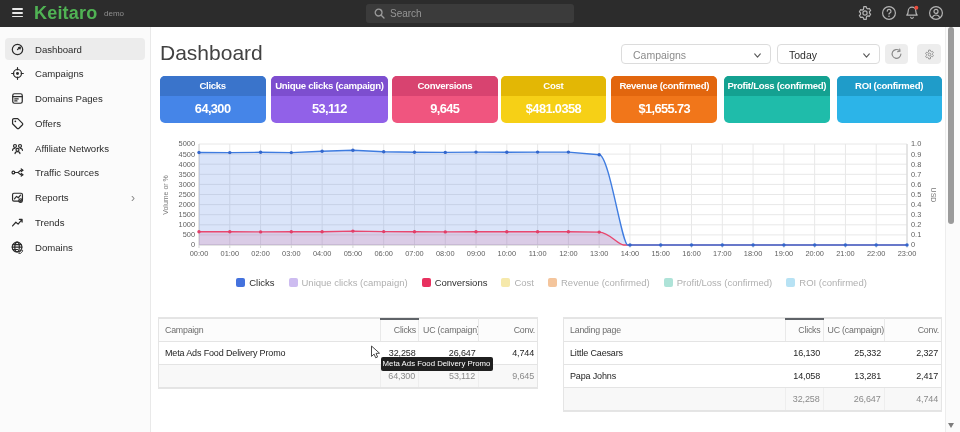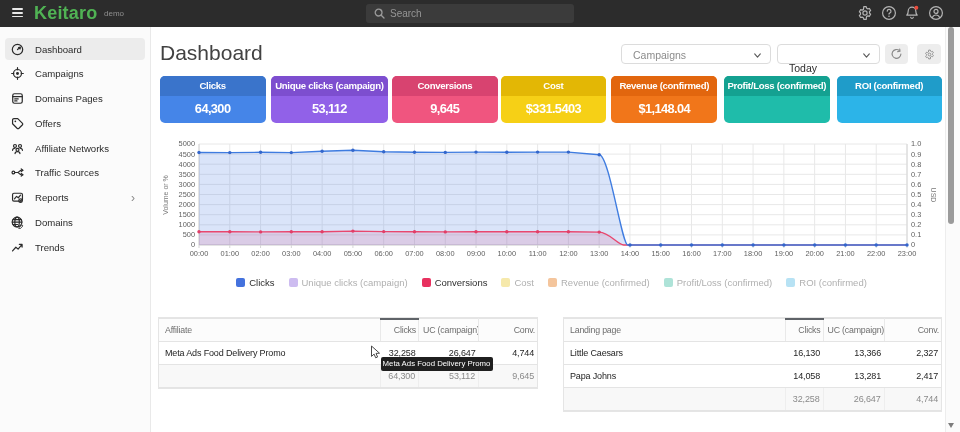--- a/index.html
+++ b/index.html
@@ -173,47 +173,47 @@
           <circle cx="11" cy="11.2" r="2" stroke="#2b2b2b" stroke-width="1.4" fill="none" stroke-linecap="round" stroke-linejoin="round"></circle>
           <circle cx="11" cy="11.2" r=".7" fill="#2b2b2b"></circle>
         </svg>
       </span>
       <span class="stx">Reports</span>
       <span class="chev">›</span>
     </div>
 <div class="sitem">
       <span class="sic">
         <svg width="15" height="15" viewBox="0 0 15 15">
+          <path d="M1.8 11.5 L5.6 7.2 l2.6 2.2 4.6-5.4 M9.6 3.8 h3.2 v3.2" stroke="#2b2b2b" stroke-width="1.4" fill="none" stroke-linecap="round" stroke-linejoin="round"></path>
+        </svg>
+      </span>
+      <span class="stx">Trends</span>
+    </div>
+<div class="sitem">
+      <span class="sic">
+        <svg width="15" height="15" viewBox="0 0 15 15">
           <circle cx="7" cy="7" r="5.6" stroke="#2b2b2b" stroke-width="1.4" fill="none" stroke-linecap="round" stroke-linejoin="round"></circle>
           <ellipse cx="7" cy="7" rx="2.6" ry="5.6" stroke="#2b2b2b" stroke-width="1.4" fill="none" stroke-linecap="round" stroke-linejoin="round"></ellipse>
           <path d="M1.5 7 h11 M2.2 4.2 h9.6 M2.2 9.8 h5.4" stroke="#2b2b2b" stroke-width="1.4" fill="none" stroke-linecap="round" stroke-linejoin="round"></path>
           <path d="M9.4 13.4 l3.2-3.2 1.2 1.2 -3.2 3.2 -1.5 .3 Z" stroke="#2b2b2b" stroke-width="1" fill="#fff"></path>
         </svg>
       </span>
       <span class="stx">Domains</span>
-    </div>
-<div class="sitem">
-      <span class="sic">
-        <svg width="15" height="15" viewBox="0 0 15 15">
-          <path d="M1.8 11.5 L5.6 7.2 l2.6 2.2 4.6-5.4 M9.6 3.8 h3.2 v3.2" stroke="#2b2b2b" stroke-width="1.4" fill="none" stroke-linecap="round" stroke-linejoin="round"></path>
-        </svg>
-      </span>
-      <span class="stx">Trends</span>
     </div>
 </div>
 
 <div class="h1">Dashboard</div>
 <div class="sel" style="left:621px;width:150px;">
     <span style="position:absolute;left:11px;top:1px;color:#8c8c8c;">Campaigns</span>
     <svg class="cv" width="9" height="9" viewBox="0 0 8 8">
       <path d="M1.5 2.6 L4 5.4 L6.5 2.6" stroke="#5a5a5a" stroke-width="1" fill="none" stroke-linecap="round" stroke-linejoin="round"></path>
     </svg>
   </div>
 <div class="sel" style="left:777px;width:103px;">
-    <span style="position:absolute;left:11px;top:14px;color:#2e2e2e;text-align:right;">Today</span>
+    <span style="position:absolute;left:11px;top:1px;color:#2e2e2e;text-align:right;">Today</span>
     <svg class="cv" width="9" height="9" viewBox="0 0 8 8">
       <path d="M1.5 2.6 L4 5.4 L6.5 2.6" stroke="#5a5a5a" stroke-width="1" fill="none" stroke-linecap="round" stroke-linejoin="round"></path>
     </svg>
   </div>
 <div class="btn" style="left:885px;width:23px;">
     <svg width="13" height="13" viewBox="0 0 13 13">
       <path d="M9.4 2.6 A4.4 4.4 0 1 0 10.9 6.1" stroke="#8a8a8a" stroke-width="1.15" fill="none" stroke-linecap="round"></path>
       <path d="M9.7 1 l.3 2.3 -2.3 .3" stroke="#8a8a8a" stroke-width="1.15" fill="none" stroke-linecap="round" stroke-linejoin="round"></path>
     </svg>
   </div>
@@ -231,25 +231,25 @@
 <div class="card" style="left:270.8px;width:117.2px;background:#9161e8">
     <div class="chd" style="background:#7d4ecf">Unique clicks (campaign)</div>
     <div class="cval">53,112</div>
   </div>
 <div class="card" style="left:392.0px;width:105.7px;background:#f0557f">
     <div class="chd" style="background:#d84370">Conversions</div>
     <div class="cval">9,645</div>
   </div>
 <div class="card" style="left:500.8px;width:105.2px;background:#f6d016">
     <div class="chd" style="background:#e3b705">Cost</div>
-    <div class="cval">$331.5403</div>
+    <div class="cval">$481.0358</div>
   </div>
 <div class="card" style="left:611.3px;width:105.9px;background:#f1761a">
     <div class="chd" style="background:#e2660e">Revenue (confirmed)</div>
-    <div class="cval">$1,148.04</div>
+    <div class="cval">$1,655.73</div>
   </div>
 <div class="card" style="left:723.7px;width:106.3px;background:#1fbcaa">
     <div class="chd" style="background:#14a191">Profit/Loss (confirmed)</div>
   </div>
 <div class="card" style="left:836.6px;width:105.0px;background:#2cb4e8">
     <div class="chd" style="background:#1f9cc9">ROI (confirmed)</div>
   </div>
 
 <svg class="chart" width="800" height="130" viewBox="0 0 800 130">
 <g stroke="#e8e8e8" stroke-width="1">
@@ -425,21 +425,21 @@
 <div class="tbl" style="left:158px;width:380px;">
     <table>
       <colgroup>
         <col style="width:221px">
         <col style="width:38.5px">
         <col style="width:60px">
         <col style="width:58.5px">
       </colgroup>
       <tbody>
         <tr>
-          <th class="tl">Affiliate</th>
+          <th class="tl">Campaign</th>
           <th class="tr sorted">Clicks</th>
           <th class="tr">UC (campaign)</th>
           <th class="tr last">Conv.</th>
         </tr>
         <tr>
           <td class="tl">Meta Ads Food Delivery Promo</td>
           <td class="tr">32,258</td>
           <td class="tr">26,647</td>
           <td class="tr last">4,744</td>
         </tr>
@@ -463,21 +463,21 @@
       <tbody>
         <tr>
           <th class="tl">Landing page</th>
           <th class="tr sorted">Clicks</th>
           <th class="tr">UC (campaign)</th>
           <th class="tr last">Conv.</th>
         </tr>
         <tr>
           <td class="tl">Little Caesars</td>
           <td class="tr">16,130</td>
-          <td class="tr">13,366</td>
+          <td class="tr">25,332</td>
           <td class="tr last">2,327</td>
         </tr>
 <tr>
           <td class="tl">Papa Johns</td>
           <td class="tr">14,058</td>
           <td class="tr">13,281</td>
           <td class="tr last">2,417</td>
         </tr>
         <tr class="foot">
           <td class="tl"></td>

